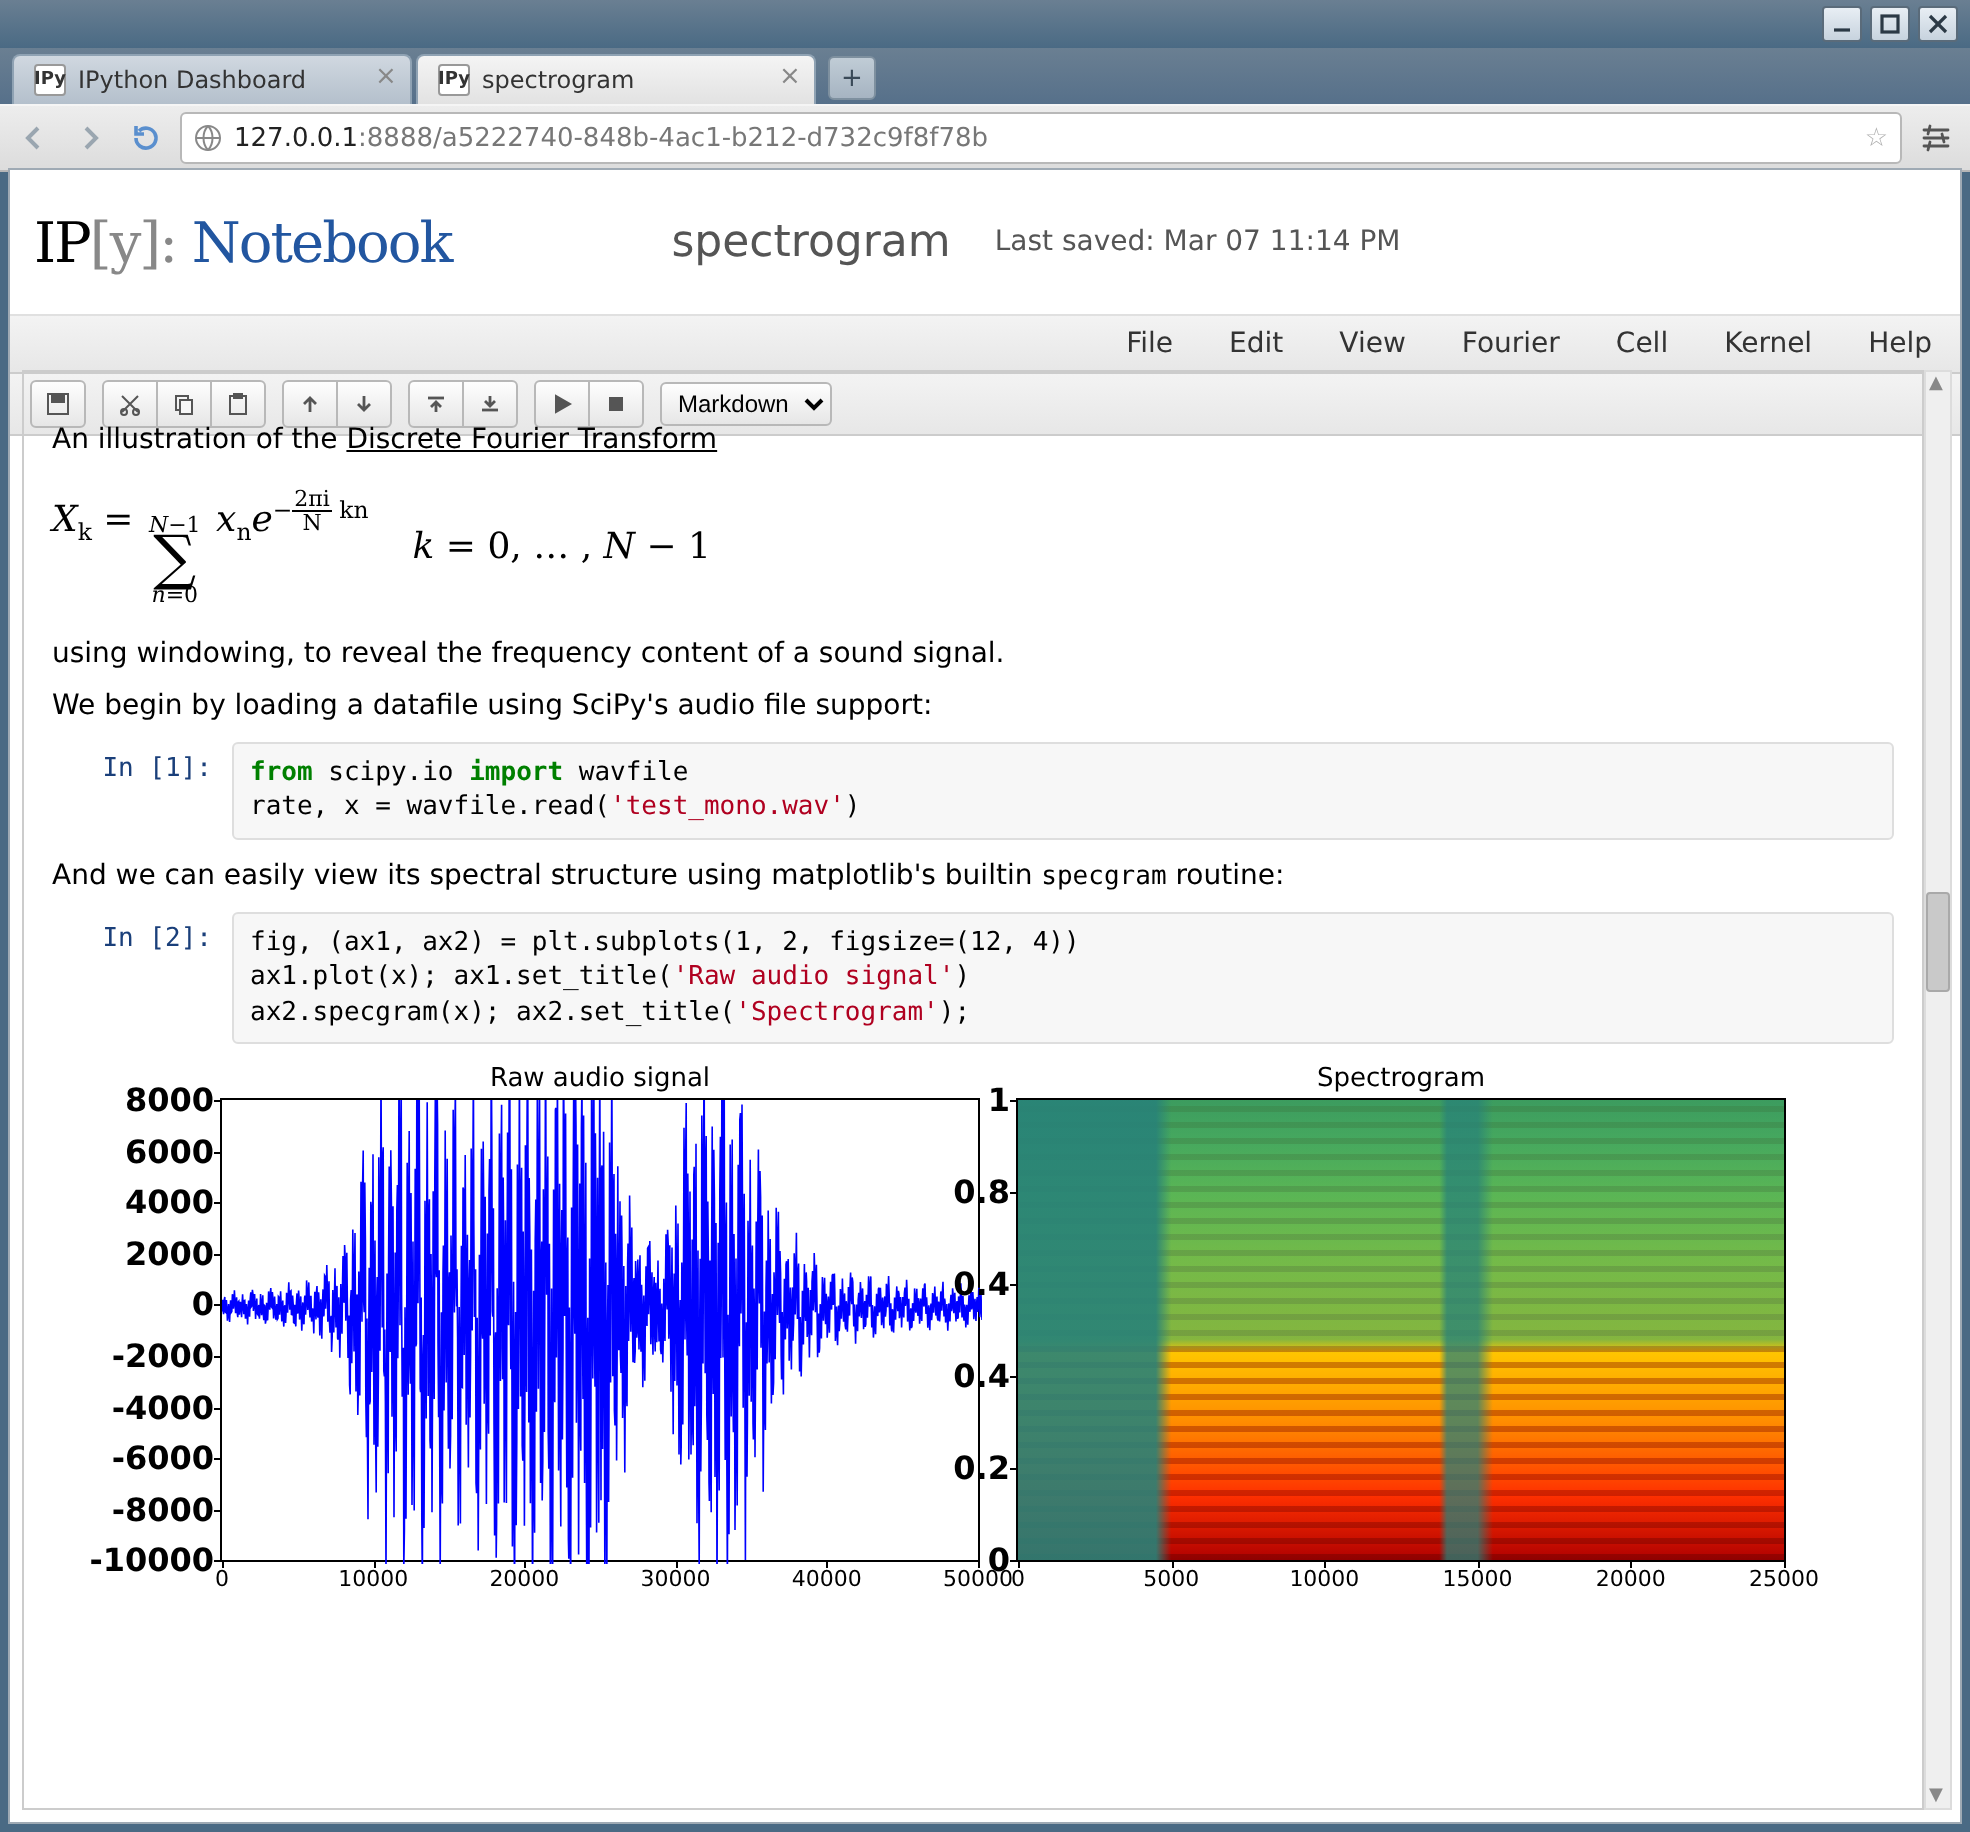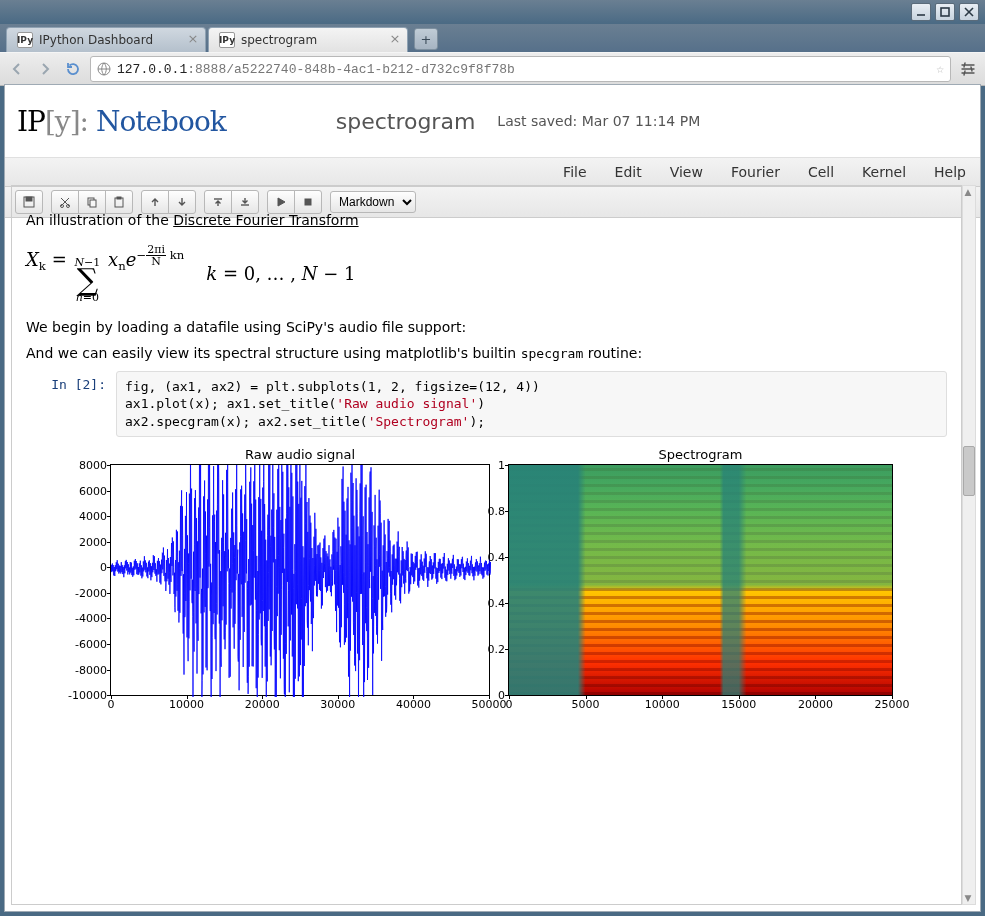--- a/index.html
+++ b/index.html
@@ -8,21 +8,21 @@
   .titlebar{height:24px;background:linear-gradient(#6a7f92,#4a6a84);display:flex;align-items:center;justify-content:flex-end;padding:0 6px;gap:4px;}
   .winbtn{width:18px;height:16px;background:linear-gradient(#e8eef4,#c7d3de);border:1px solid #5a6b7a;border-radius:2px;display:flex;align-items:center;justify-content:center;font-size:10px;color:#2b3945;cursor:default;}
   .winbtn svg{width:10px;height:10px;stroke:#2b3945;stroke-width:1.6;fill:none;}
   
   .tabstrip{height:28px;background:linear-gradient(#6a7f92,#56708a);display:flex;align-items:flex-end;padding-left:6px;}
   .tab{height:24px;background:linear-gradient(#f4f4f4,#e2e2e2);border:1px solid #8fa2b3;border-bottom:none;border-radius:4px 4px 0 0;padding:0 28px 0 10px;margin-right:2px;display:flex;align-items:center;font-size:12px;color:#333;position:relative;min-width:160px;max-width:200px;}
   .tab.inactive{background:linear-gradient(#d0d8e0,#b4c0cc);}
   .tab .favicon{width:14px;height:14px;margin-right:6px;font-size:9px;font-weight:bold;color:#333;display:flex;align-items:center;justify-content:center;border:1px solid #999;border-radius:2px;background:#fff;}
   .tab .close{position:absolute;right:6px;top:5px;width:12px;height:12px;color:#888;font-size:13px;line-height:11px;text-align:center;}
   .newtab{width:22px;height:20px;background:linear-gradient(#c0ccd6,#a6b4c2);border:1px solid #7e909f;border-radius:3px;margin-left:4px;display:flex;align-items:center;justify-content:center;color:#3a4a58;font-size:13px;margin-bottom:2px;}
-  .navbar{height:32px;background:linear-gradient(#ededed,#dcdcdc);border-top:1px solid #f5f5f5;border-bottom:1px solid #b7b7b7;display:flex;align-items:center;padding:0 6px;gap:6px;font-family:Liberation Mono, monospace;}
+  .navbar{height:32px;background:linear-gradient(#ededed,#dcdcdc);border-top:1px solid #f5f5f5;border-bottom:1px solid #b7b7b7;display:flex;align-items:center;padding:0 6px;gap:6px;}
   .navbtn{width:22px;height:22px;display:flex;align-items:center;justify-content:center;}
   .navbtn svg{width:16px;height:16px;}
   .urlbox{flex:1;height:24px;background:#fff;border:1px solid #b8b8b8;border-radius:3px;display:flex;align-items:center;padding:0 6px;gap:6px;color:#777;font-size:13px;}
   .urlbox .host{color:#222;}
   .urlbox .star{margin-left:auto;color:#b0b0b0;}
   .wrench{width:22px;height:22px;display:flex;align-items:center;justify-content:center;color:#555;}
   
   .page{position:absolute;left:4px;right:4px;top:84px;bottom:4px;background:#fff;border:1px solid #9faab4;overflow:hidden;}
   .nb-header{height:42px;display:flex;align-items:center;padding:15px 12px;border-bottom:1px solid #e0e0e0;}
   .logo{font-family:"DejaVu Serif",Georgia,serif;font-size:28px;color:#2256a0;letter-spacing:-1px;}
@@ -59,21 +59,21 @@
   .frac .n{border-bottom:1px solid #000;padding:0 1px;}
   .cell{display:flex;margin:10px 0;}
   .prompt{width:80px;text-align:right;font-family:"DejaVu Sans Mono",monospace;font-size:13px;color:#1a3f7a;padding:6px 10px 0 0;flex-shrink:0;}
   .codebox{flex:1;background:#f7f7f7;border:1px solid #dedede;border-radius:3px;padding:6px 8px;font-family:"DejaVu Sans Mono",monospace;font-size:13px;line-height:1.35;white-space:pre;}
   .kw-green{color:#008000;font-weight:bold;}
   .str{color:#b00020;}
   .plots{display:flex;gap:18px;margin-left:84px;margin-top:10px;}
   .plotwrap{position:relative;}
   .plot-title{text-align:center;font-size:13px;margin-bottom:2px;}
   .axes{position:relative;border:1px solid #000;box-sizing:border-box;}
-  .ytick{position:absolute;right:100%;transform:translateY(-50%);font-size:11px;padding-right:4px;white-space:nowrap;}
+  .ytick{position:absolute;right:100%;transform:translateY(-50%);font-size:16px;padding-right:4px;white-space:nowrap;font-weight:bold;}
   .ytickmark{position:absolute;left:-4px;width:4px;height:1px;background:#000;}
   .xtick{position:absolute;top:100%;transform:translateX(-50%);font-size:11px;padding-top:3px;white-space:nowrap;}
   .xtickmark{position:absolute;bottom:-4px;width:1px;height:4px;background:#000;}
   
   .specimg{position:absolute;inset:0;background:
     linear-gradient(90deg, rgba(0,0,0,0) 0%, rgba(0,0,0,0) 18%, rgba(0,0,0,0) 100%),
     linear-gradient(0deg, #b00000 0%, #ff3000 14%, #ff8c00 30%, #ffd000 48%, #c8e020 65%, #6fcf4a 80%, #2aa06a 92%, #0e7a6a 100%);
   }
   .specimg::before{content:"";position:absolute;inset:0;background:
      repeating-linear-gradient(0deg, rgba(120,0,0,0.35) 0 3px, rgba(255,200,0,0) 3px 8px);
@@ -255,22 +255,28 @@
               <span class="sig">∑</span>
               <span class="bot"><i>n</i>=0</span>
             </span>
           <i>x</i><sub>n</sub><i>e</i><sup>−<span class="frac">
                 <span class="n">2πi</span>
                 <span>N</span>
               </span> kn</sup>
         </span>
         <span><i>k</i> = 0, … , <i>N</i> − 1</span>
       </div>
+      <p>using windowing, to reveal the frequency content of a sound signal.</p>
       <p>We begin by loading a datafile using SciPy's audio file support:</p>
 
+      <div class="cell">
+        <div class="prompt">In [1]:</div>
+        <div class="codebox"><span class="kw-green">from</span> <span>scipy.io</span> <span class="kw-green">import</span> <span>wavfile</span>
+<span>rate, x = wavfile.read(</span><span class="str">'test_mono.wav'</span><span>)</span></div>
+      </div>
 
       <p><span>And we can easily view its spectral structure using matplotlib's builtin </span><code class="inline">specgram</code><span> routine:</span></p>
 
       <div class="cell">
         <div class="prompt">In [2]:</div>
         <div class="codebox"><span>fig, (ax1, ax2) = plt.subplots(1, 2, figsize=(12, 4))</span>
 <span>ax1.plot(x); ax1.set_title(</span><span class="str">'Raw audio signal'</span><span>)</span>
 <span>ax2.specgram(x); ax2.set_title(</span><span class="str">'Spectrogram'</span><span>);</span></div>
       </div>
 

